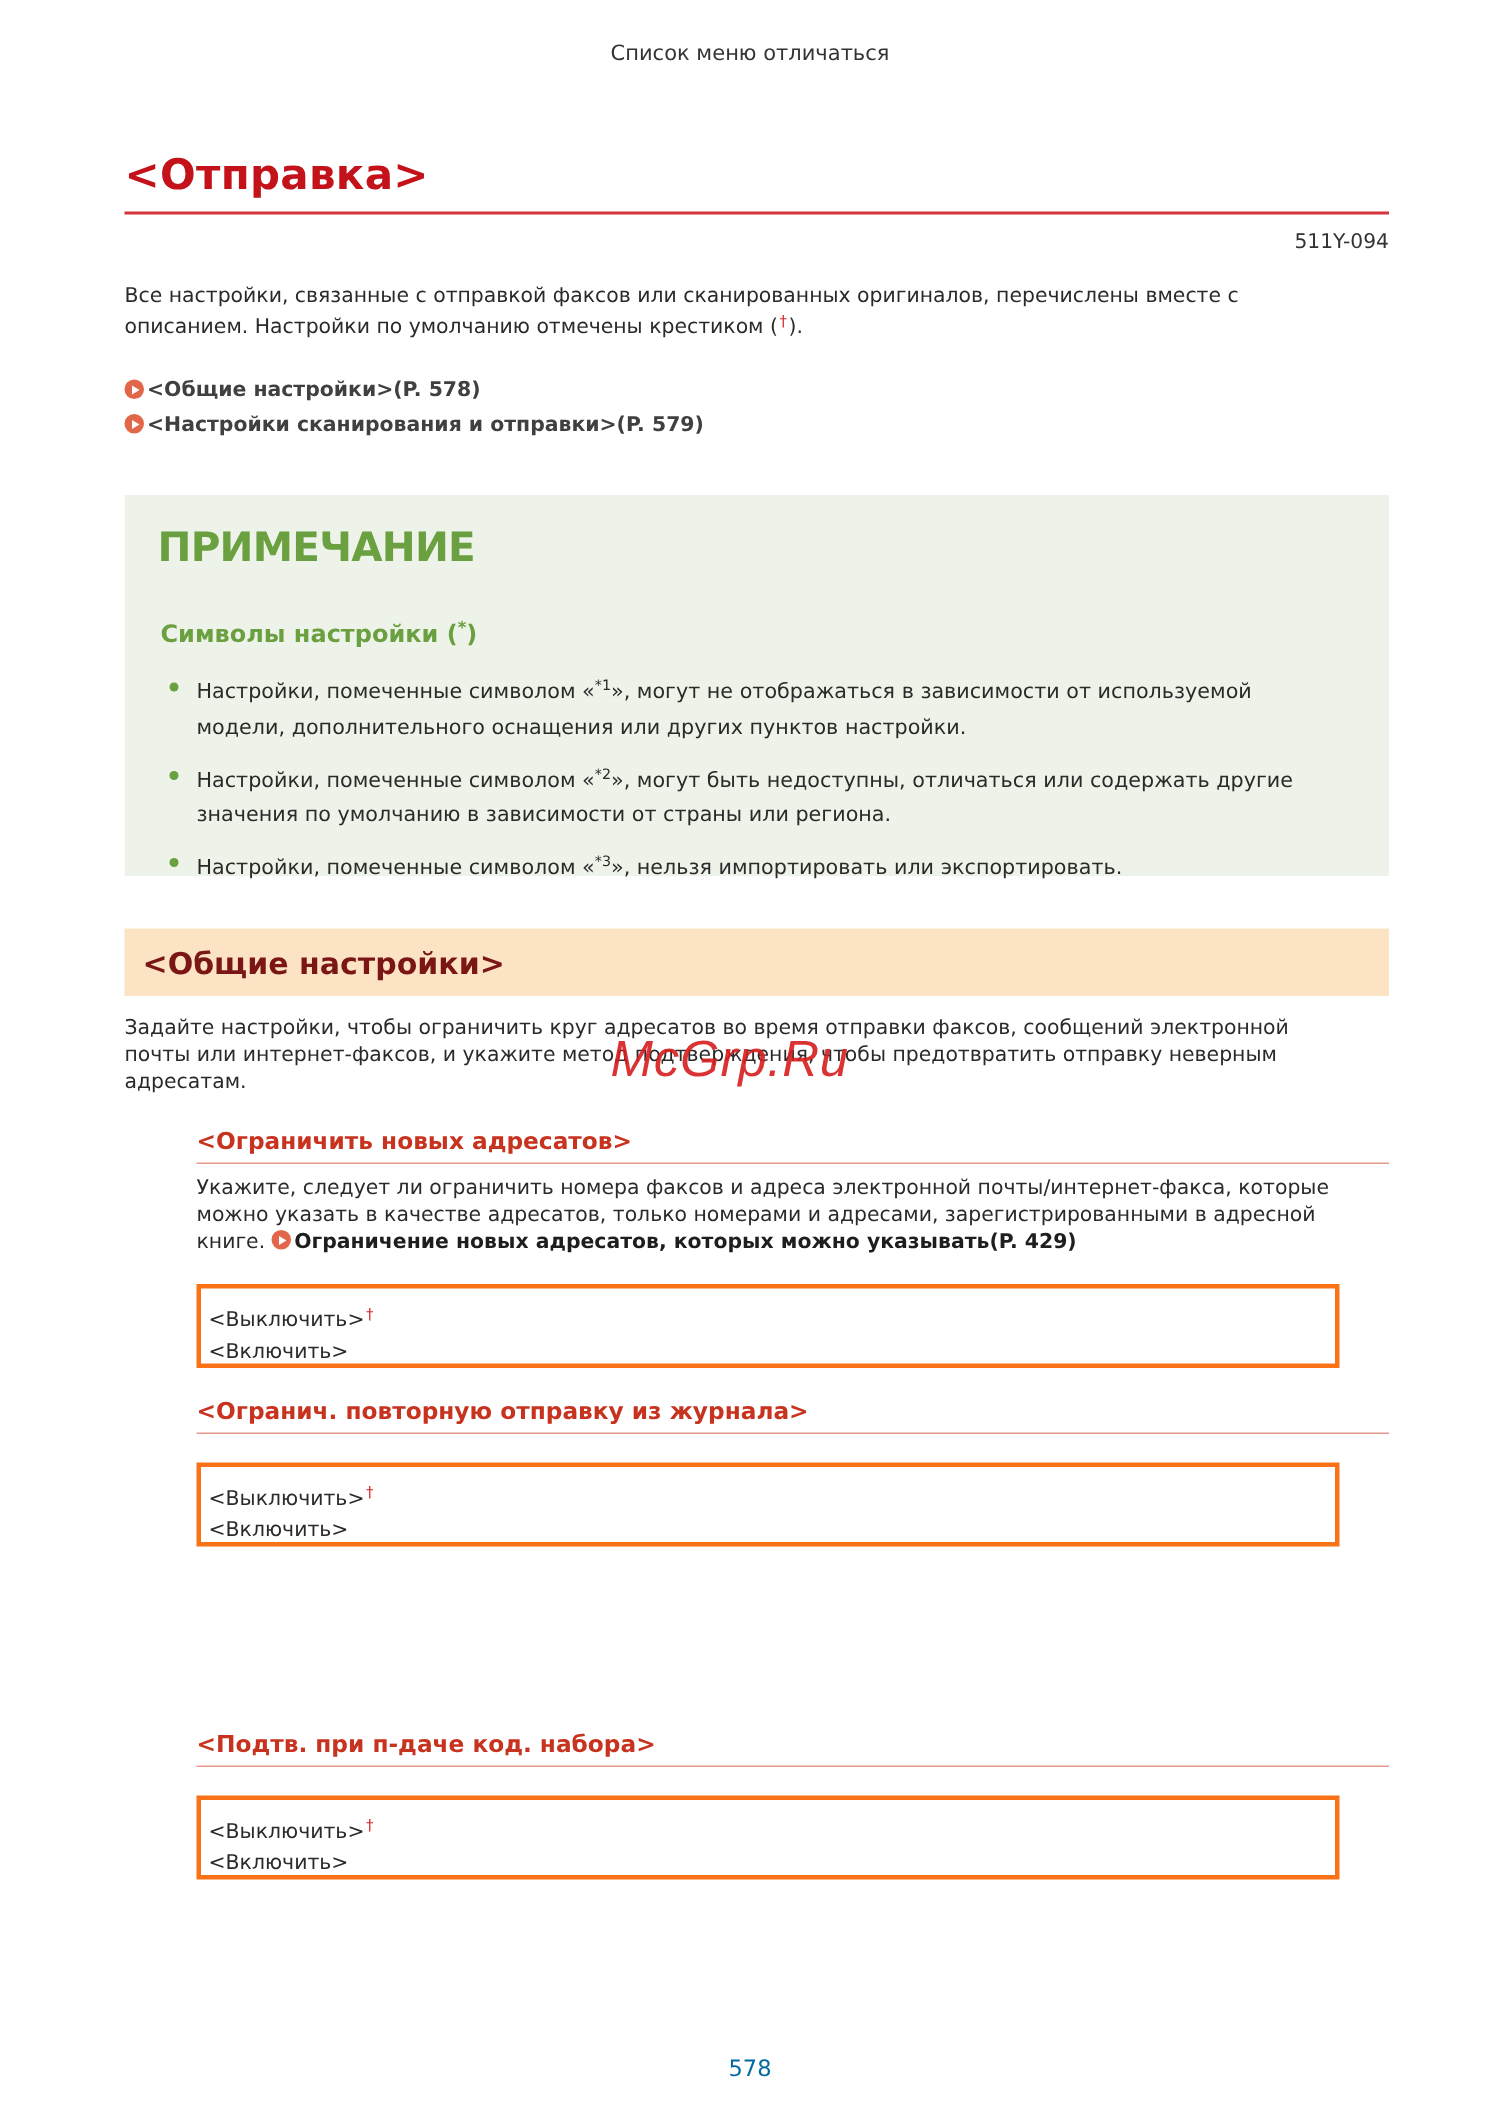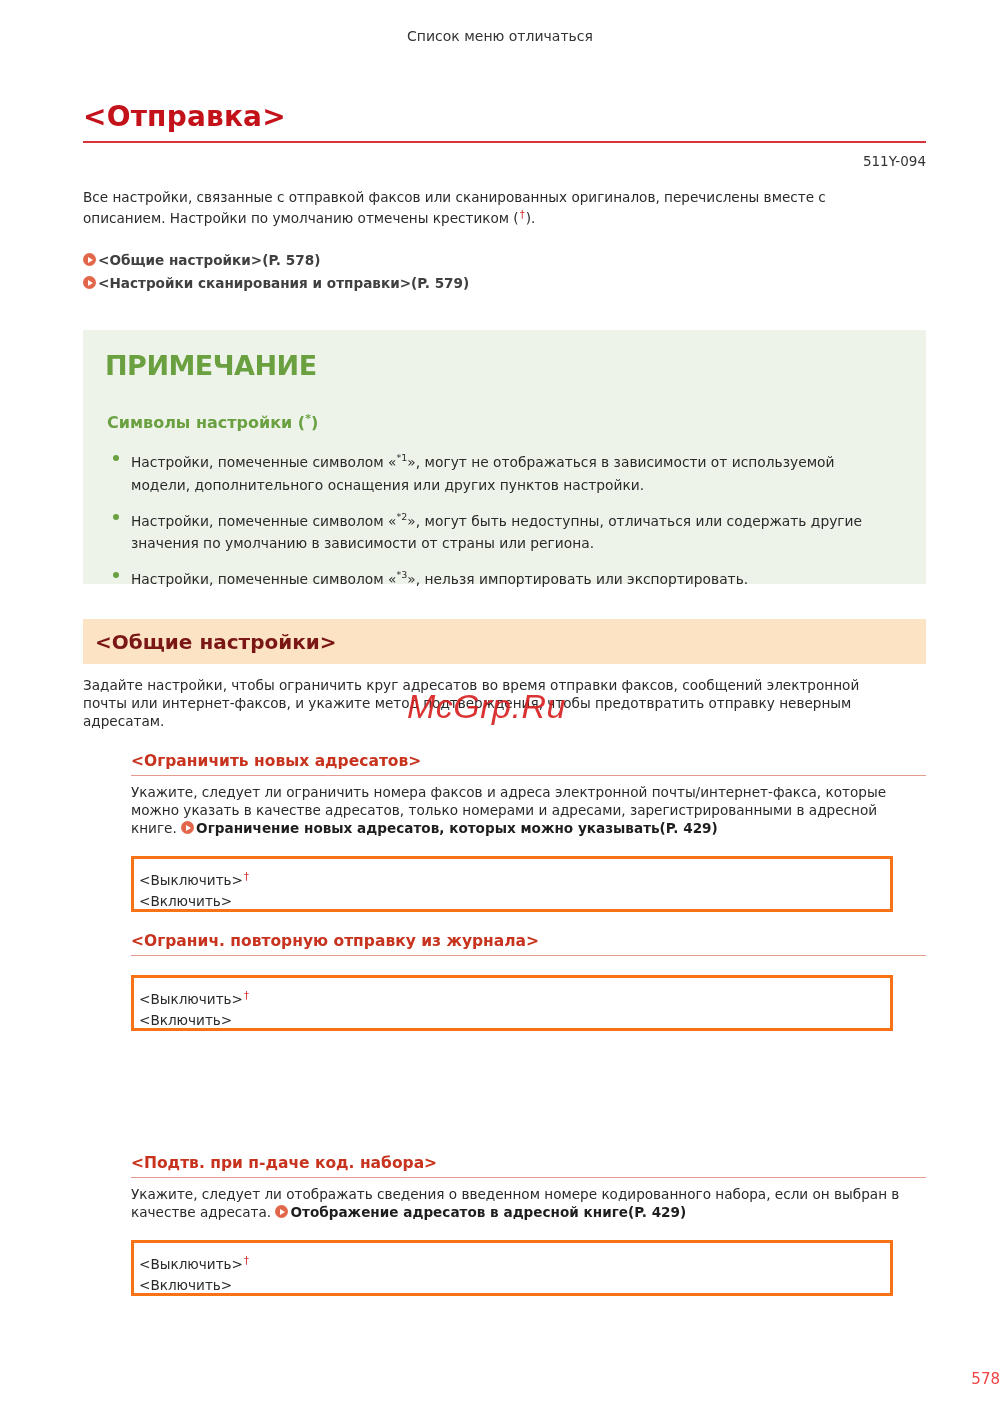--- a/index.html
+++ b/index.html
@@ -91,22 +91,22 @@
       margin-top: 7px; width: 795px;
       font-size: 13.6px; line-height: 18px; color: #2a2a2a;
     }
     .setting-desc .ref { font-weight: bold; color: #1e1e1e; cursor: pointer; }
     .options-box {
       width: 762px; height: 56px; border: 3px solid #f97316;
       padding: 5px 5px 0 5px;
     }
     .option { font-size: 13.6px; line-height: 25px; height: 25px; color: #2a2a2a; }
     .page-number {
-      position: absolute; top: 1370px; left: 0; width: 1000px; text-align: right;
-      font-size: 15px; color: #ef4444;
+      position: absolute; top: 1370px; left: 0; width: 1000px; text-align: center;
+      font-size: 15px; color: #0369a1;
     }
     .watermark {
       position: absolute; top: 687px; left: 407px;
       font-size: 34px; font-style: italic; color: #d81e1e; opacity: 0.9;
       font-family: "Liberation Sans", sans-serif; letter-spacing: 0.5px;
       pointer-events: none;
     }
   </style>
 </head>
 <body>
@@ -157,21 +157,20 @@
 <div class="setting" style="top:932px;">
   <h3 class="setting-title">&lt;Огранич. повторную отправку из журнала&gt;</h3>
   <div class="options-box" style="margin-top:19px;">
     <div class="option"><span>&lt;Выключить&gt;</span><span class="dagger">†</span></div>
     <div class="option"><span>&lt;Включить&gt;</span></div>
   </div>
 </div>
 
 <div class="setting" style="top:1154px;">
   <h3 class="setting-title">&lt;Подтв. при п-даче код. набора&gt;</h3>
-  <p class="setting-desc"><span>Укажите, следует ли отображать сведения о введенном номере кодированного набора, если он выбран в качестве адресата. </span><span class="link-icon"></span><span class="ref">Отображение адресатов в адресной книге(P. 429)</span></p>
   <div class="options-box" style="margin-top:19px;">
     <div class="option"><span>&lt;Выключить&gt;</span><span class="dagger">†</span></div>
     <div class="option"><span>&lt;Включить&gt;</span></div>
   </div>
 </div>
 
 <div class="watermark">McGrp.Ru</div>
 
 <div class="page-number">578</div>
 

